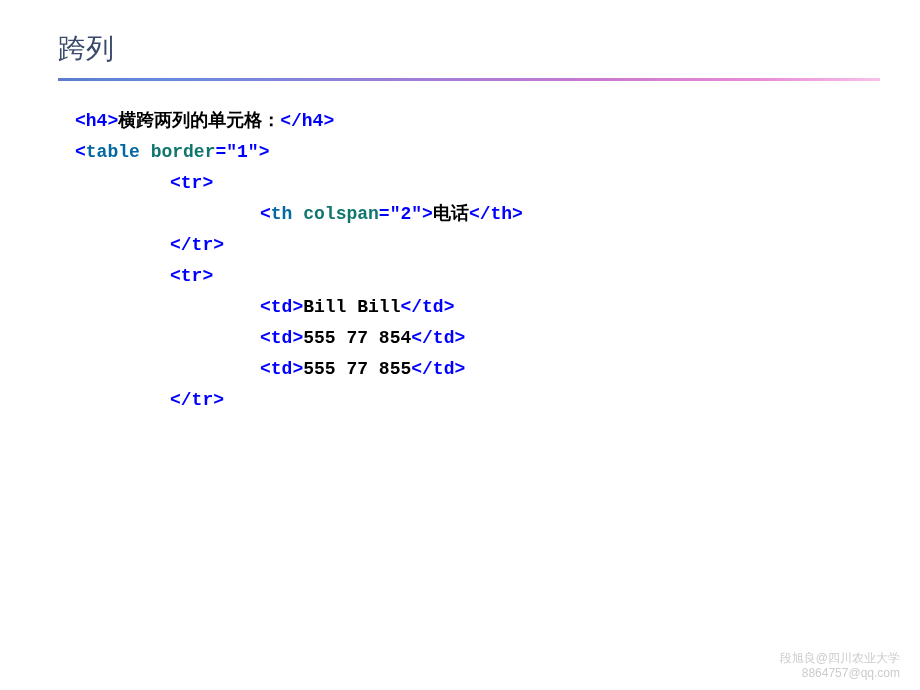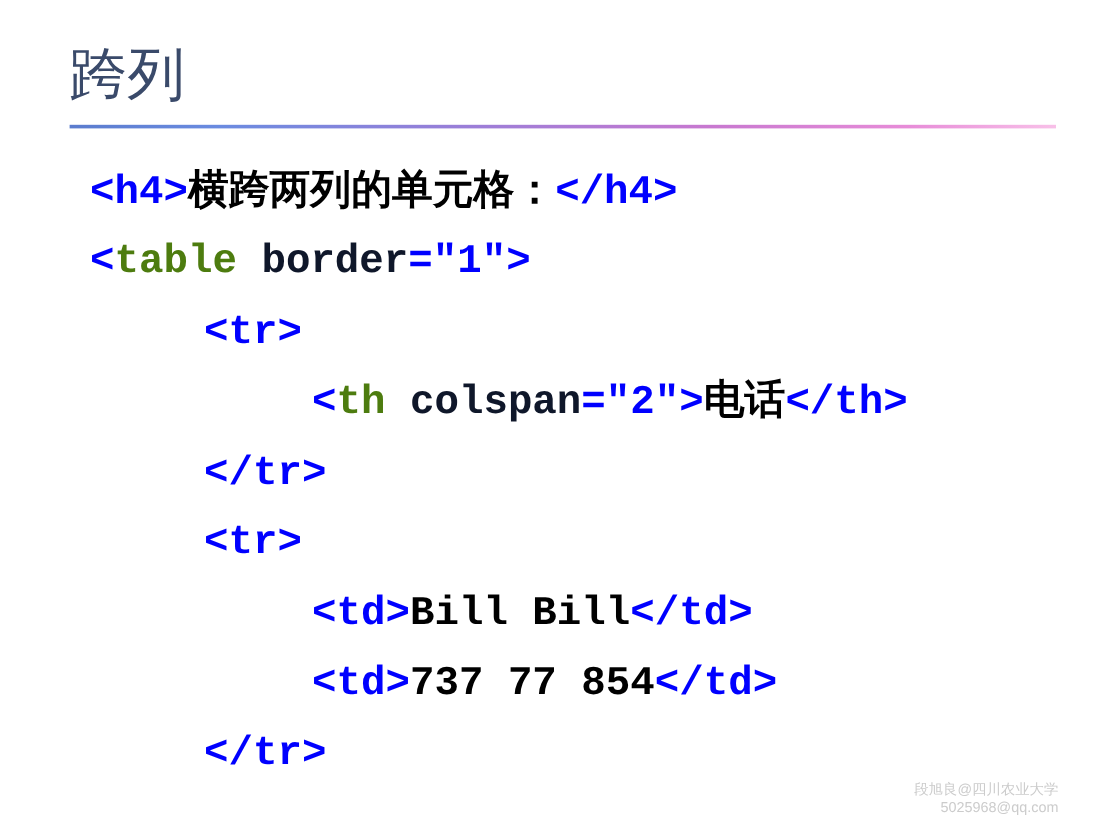--- a/index.html
+++ b/index.html
@@ -9,87 +9,88 @@
     }
     body {
       width: 920px;
       height: 690px;
       background: #ffffff;
       font-family: "Microsoft YaHei", "SimHei", sans-serif;
       position: relative;
       overflow: hidden;
     }
     .slide-title {
-      font-size: 48px;
+      font-size: 28px;
       color: #3a4a6a;
       font-weight: normal;
       padding: 30px 15px 10px 58px;
       font-family: "SimHei", "Microsoft YaHei", sans-serif;
     }
     .divider {
       height: 3px;
       margin: 0 40px 25px 58px;
       background: linear-gradient(to right, #5b7cce, #6a8be0 15%, #9a7ed8 40%, #c878d0 65%, #e78cd8 85%, #f8c0e8);
     }
     .code-block {
       font-family: "Courier New", Courier, monospace;
-      font-size: 34px;
+      font-size: 18px;
       line-height: 1.72;
       padding-left: 75px;
       font-weight: bold;
     }
     .code-line {
       white-space: pre;
     }
     .tag-blue {
       color: #0000ff;
     }
     .tag-brown {
-      color: #4d7c0f;
+      color: #0369a1;
     }
     .attr-red {
-      color: #0f172a;
+      color: #0f766e;
     }
     .attr-blue {
       color: #0000ff;
     }
     .text-black {
       color: #000000;
     }
     .indent1 {
       padding-left: 95px;
       font-family: Liberation Mono, monospace;
     }
     .indent2 {
       padding-left: 185px;
     }
     .footer {
       position: absolute;
       bottom: 8px;
-      right: 38px;
+      right: 20px;
       font-size: 12px;
       color: #cccccc;
       text-align: right;
       line-height: 1.3;
     }
   </style>
 </head>
 <body>
 
 <h1 class="slide-title">跨列</h1>
 <div class="divider"></div>
 
 <div class="code-block">
   <div class="code-line"><span class="tag-blue">&lt;h4&gt;</span><span class="text-black">横跨两列的单元格：</span><span class="tag-blue">&lt;/h4&gt;</span></div>
   <div class="code-line"><span class="tag-blue">&lt;</span><span class="tag-brown">table</span><span> </span><span class="attr-red">border</span><span class="tag-blue">=</span><span class="attr-blue">"1"</span><span class="tag-blue">&gt;</span></div>
   <div class="code-line indent1"><span class="tag-blue">&lt;tr&gt;</span></div>
   <div class="code-line indent2"><span class="tag-blue">&lt;</span><span class="tag-brown">th</span><span> </span><span class="attr-red">colspan</span><span class="tag-blue">=</span><span class="attr-blue">"2"</span><span class="tag-blue">&gt;</span><span class="text-black">电话</span><span class="tag-blue">&lt;/th&gt;</span></div>
   <div class="code-line indent1"><span class="tag-blue">&lt;/tr&gt;</span></div>
   <div class="code-line indent1"><span class="tag-blue">&lt;tr&gt;</span></div>
   <div class="code-line indent2"><span class="tag-blue">&lt;td&gt;</span><span class="text-black">Bill Bill</span><span class="tag-blue">&lt;/td&gt;</span></div>
-  <div class="code-line indent2"><span class="tag-blue">&lt;td&gt;</span><span class="text-black">737 77 854</span><span class="tag-blue">&lt;/td&gt;</span></div>
+  <div class="code-line indent2"><span class="tag-blue">&lt;td&gt;</span><span class="text-black">555 77 854</span><span class="tag-blue">&lt;/td&gt;</span></div>
+  <div class="code-line indent2"><span class="tag-blue">&lt;td&gt;</span><span class="text-black">555 77 855</span><span class="tag-blue">&lt;/td&gt;</span></div>
   <div class="code-line indent1"><span class="tag-blue">&lt;/tr&gt;</span></div>
 </div>
 
 <div class="footer">
   <div>段旭良@四川农业大学</div>
-  <div>5025968@qq.com</div>
+  <div>8864757@qq.com</div>
 </div>
 
 </body></html>

